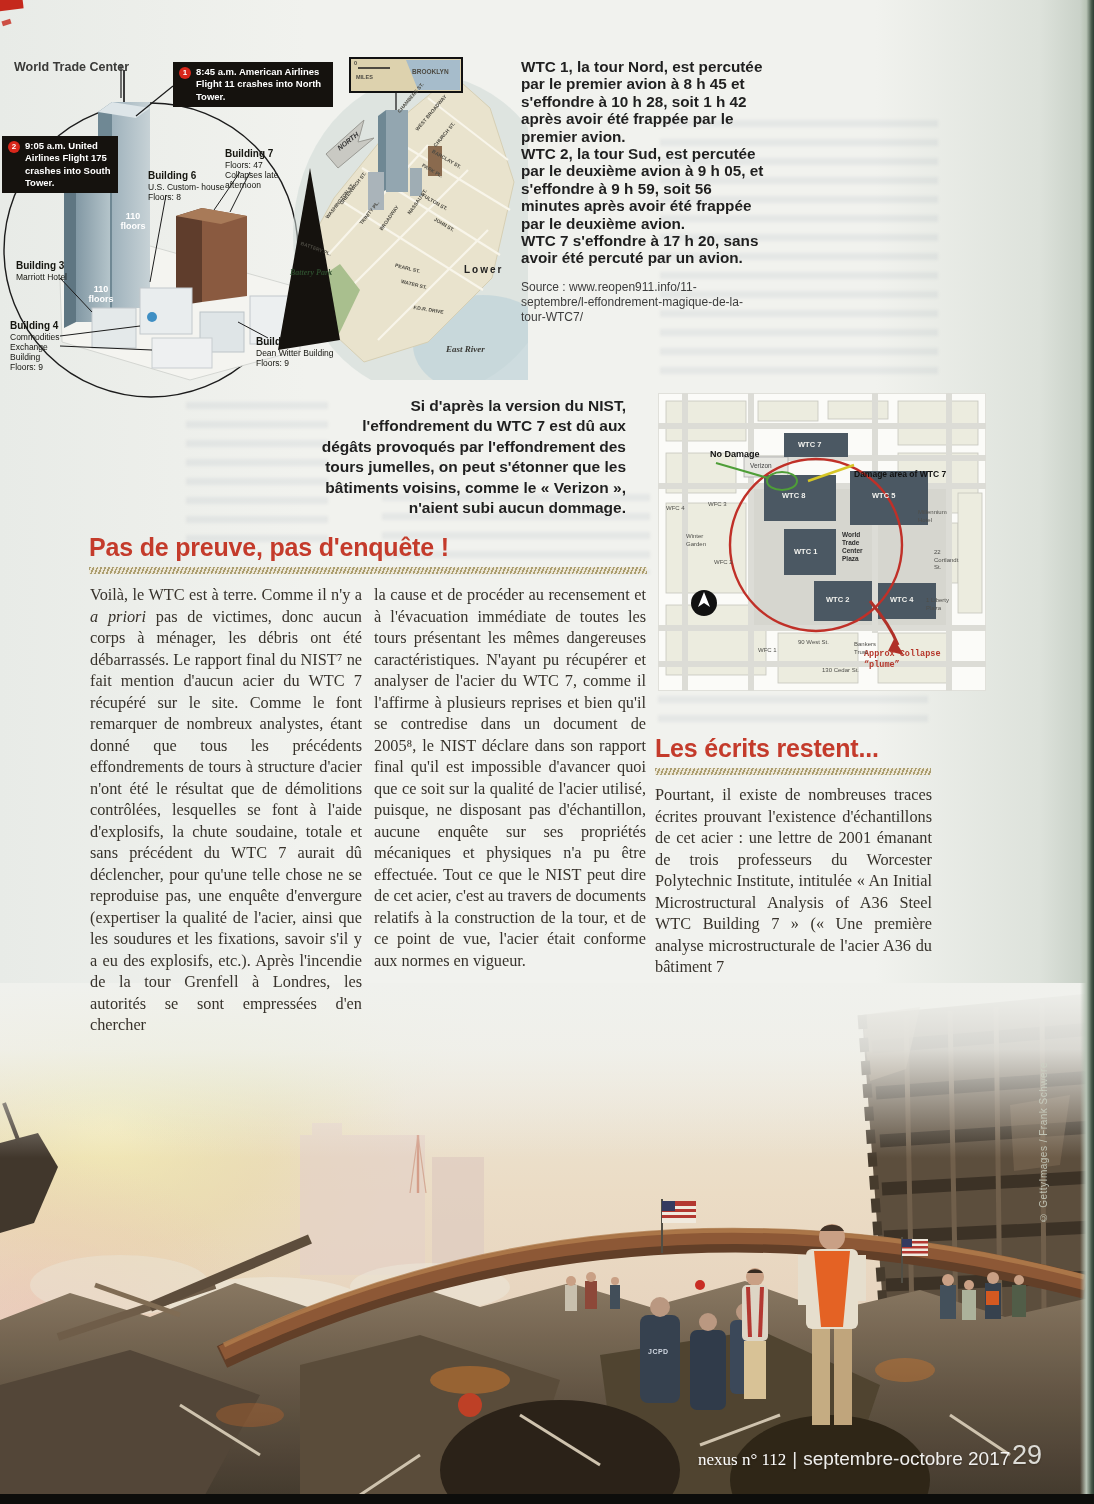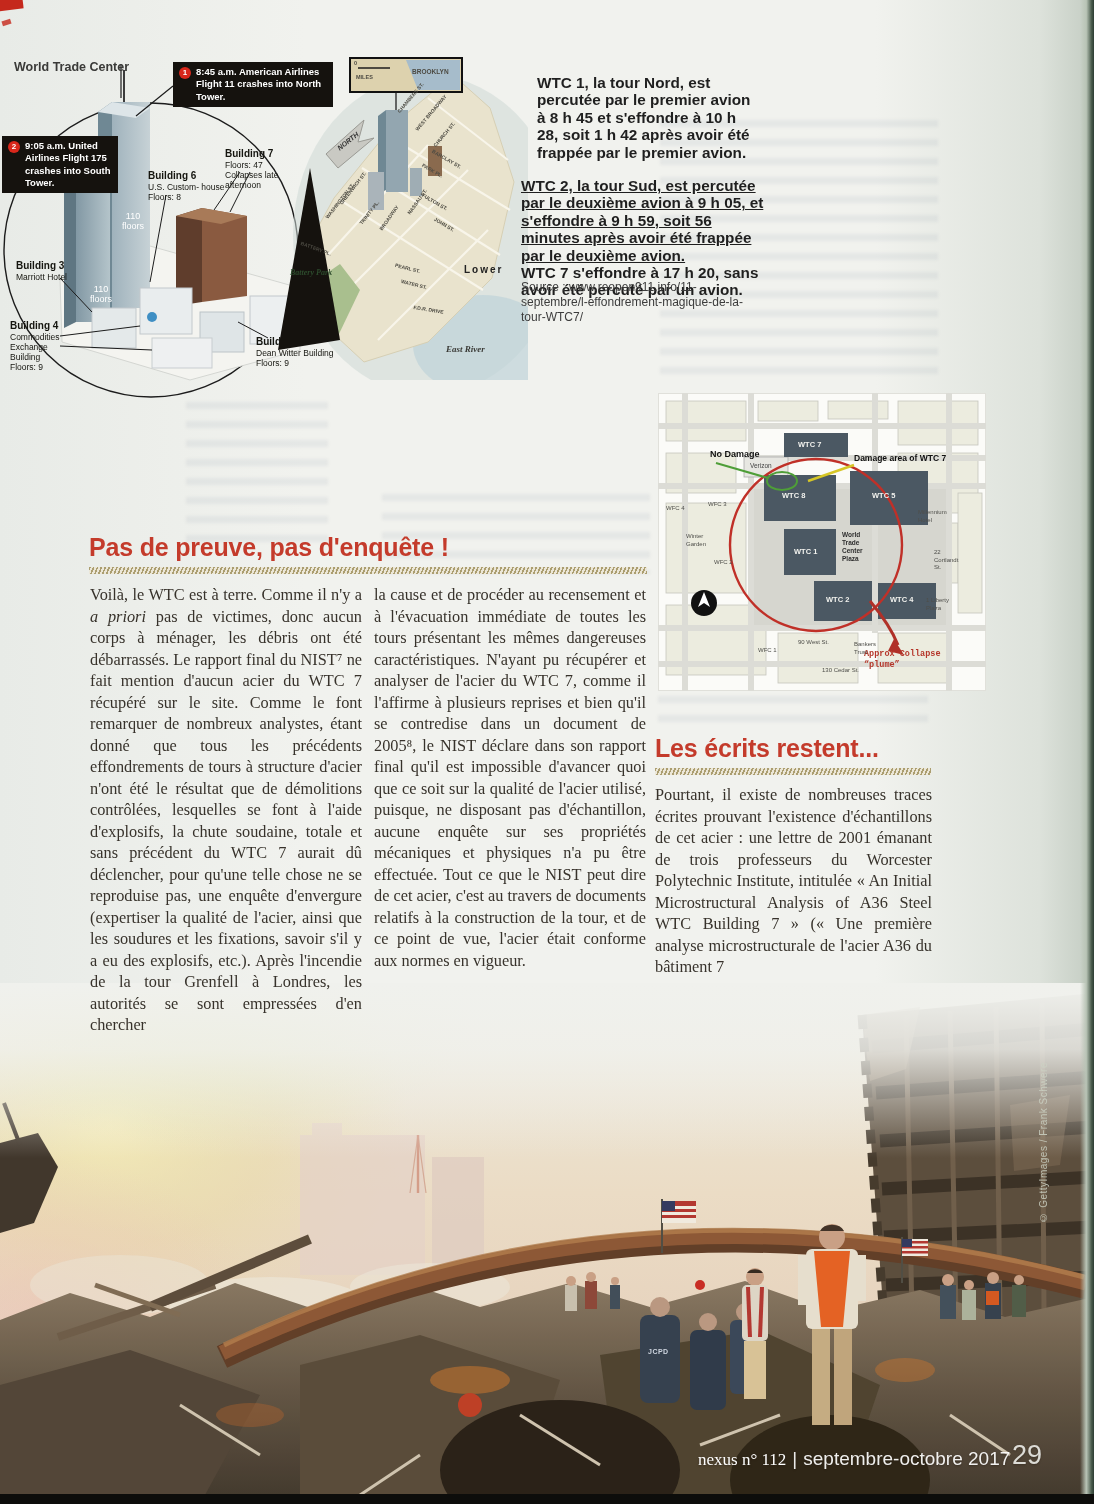--- a/index.html
+++ b/index.html
@@ -9,35 +9,35 @@
   .abs{position:absolute;}
   .sans{font-family:"Liberation Sans",sans-serif;}
   .pre{white-space:pre-line;}
   
   .body{position:absolute;margin:0;font-size:16.3px;line-height:21.5px;text-align:justify;
         hyphens:auto;-webkit-hyphens:auto;color:#37322b;z-index:5;}
   .headline{position:absolute;margin:0;font-family:"Liberation Sans",sans-serif;font-weight:bold;
         font-size:25px;color:#c43b2b;letter-spacing:-0.2px;z-index:5;}
   .hatch{position:absolute;height:7px;z-index:5;
         background:repeating-linear-gradient(112deg,#ab9e70 0 1.6px,#ece7d8 1.6px 3.6px);}
-  .bold-note{position:absolute;margin:16px;font-family:"Liberation Sans",sans-serif;font-weight:bold;
+  .bold-note{position:absolute;margin:0;font-family:"Liberation Sans",sans-serif;font-weight:bold;
         color:#1f1f1f;font-size:15.3px;line-height:17.4px;z-index:4;}
   .src{position:absolute;margin:0;font-family:"Liberation Sans",sans-serif;color:#3c3c3c;
         font-size:12px;line-height:15px;z-index:4;}
   .ghost{position:absolute;z-index:1;filter:blur(1.6px);opacity:.5;
         background:repeating-linear-gradient(180deg,rgba(95,110,135,.17) 0 7px,rgba(95,110,135,0) 7px 19px);}
   
   .lbl{position:absolute;font-family:"Liberation Sans",sans-serif;font-size:8.5px;line-height:1.18;
        color:#15150f;z-index:4;}
   .lbl .nm{font-weight:bold;font-size:10px;display:block;}
   .callout{position:absolute;background:#15120e;color:#fff;font-family:"Liberation Sans",sans-serif;
        font-weight:bold;font-size:9.5px;line-height:1.3;padding:4px 6px;display:flex;gap:5px;z-index:4;}
   .numdot{flex:0 0 auto;width:12px;height:12px;border-radius:50%;background:#d9271b;color:#fff;
        font-size:8px;display:flex;align-items:center;justify-content:center;margin-top:1px;}
-  .flr{position:absolute;color:#fff;font-family:"Liberation Sans",sans-serif;font-weight:normal;
+  .flr{position:absolute;color:#fff;font-family:"Liberation Sans",sans-serif;font-weight:bold;
        font-size:9px;line-height:1.1;text-align:center;z-index:4;}
   .st{position:absolute;font-family:"Liberation Sans",sans-serif;font-size:5px;font-weight:bold;
       color:#4c4a42;white-space:nowrap;transform-origin:0 0;z-index:4;}
   
   .dm-lbl{position:absolute;font-family:"Liberation Sans",sans-serif;color:#4e4e4a;font-size:6px;
       line-height:1.25;white-space:pre-line;z-index:4;}
   .dm-b{position:absolute;font-family:"Liberation Sans",sans-serif;color:#f2f2ee;font-weight:bold;
       font-size:7.5px;white-space:nowrap;z-index:4;}
   .dm-k{position:absolute;font-family:"Liberation Sans",sans-serif;color:#111;font-weight:bold;
       font-size:9px;line-height:1.2;white-space:pre-line;z-index:4;}
@@ -227,25 +227,26 @@
     <span class="st" style="left:128px;top:162px;transform:rotate(-55deg);">NASSAU ST.</span>
     <span class="st" style="left:158px;top:166px;transform:rotate(30deg);">JOHN ST.</span>
     <span class="st" style="left:24px;top:190px;transform:rotate(20deg);">BATTERY PL.</span>
     <span class="st" style="left:118px;top:212px;transform:rotate(14deg);">PEARL ST.</span>
     <span class="st" style="left:124px;top:228px;transform:rotate(14deg);">WATER ST.</span>
     <span class="st" style="left:136px;top:254px;transform:rotate(9deg);">F.D.R. DRIVE</span>
   </div>
 
   <div class="abs" style="left:521px;top:58px;width:248px;z-index:4;">
     <p class="bold-note" style="position:static;">WTC 1, la tour Nord, est percutée par le premier avion à 8 h 45 et s'effondre à 10 h 28, soit 1 h 42 après avoir été frappée par le premier avion.</p>
-    <p class="bold-note" style="position:static;margin:0;text-decoration:underline;">WTC 2, la tour Sud, est percutée par le deuxième avion à 9 h 05, et s'effondre à 9 h 59, soit 56 minutes après avoir été frappée par le deuxième avion.</p>
+    <p class="bold-note" style="position:static;margin:0;">WTC 2, la tour Sud, est percutée par le deuxième avion à 9 h 05, et s'effondre à 9 h 59, soit 56 minutes après avoir été frappée par le deuxième avion.</p>
     <p class="bold-note" style="position:static;margin:0;">WTC 7 s'effondre à 17 h 20, sans avoir été percuté par un avion.</p>
   </div>
   <p class="src" style="left:521px;top:280px;width:230px;">Source : www.reopen911.info/11-septembre/l-effondrement-magique-de-la-tour-WTC7/</p>
 
+  <p class="bold-note" style="left:318px;top:396px;width:308px;text-align:right;font-size:15.5px;line-height:20.4px;">Si d'après la version du NIST, l'effondrement du WTC 7 est dû aux dégâts provoqués par l'effondrement des tours jumelles, on peut s'étonner que les bâtiments voisins, comme le « Verizon », n'aient subi aucun dommage.</p>
 
   <div class="abs" style="left:658px;top:393px;width:328px;height:298px;z-index:3;background:#fbfbf8;box-shadow:0 0 0 1px #e0e0da inset;">
     <svg width="328" height="298" viewBox="0 0 328 298">
 
       <g fill="#ececdf" stroke="#c5c5bc" stroke-width="0.8">
         <rect x="8" y="8" width="80" height="40"></rect>
           <rect x="100" y="8" width="60" height="20"></rect>
         <rect x="170" y="8" width="60" height="18"></rect>
           <rect x="240" y="8" width="80" height="44"></rect>
         <rect x="8" y="60" width="70" height="40"></rect>
@@ -289,21 +290,21 @@
 
       <ellipse cx="124" cy="88" rx="15" ry="9" fill="none" stroke="#4e9e38" stroke-width="2"></ellipse>
       <line x1="58" y1="70" x2="110" y2="85" stroke="#4e9e38" stroke-width="2"></line>
 
       <line x1="150" y1="88" x2="196" y2="72" stroke="#d6c626" stroke-width="2.5"></line>
 
       <circle cx="46" cy="210" r="13" fill="#111"></circle>
       <polygon points="46,199 52,214 46,210 40,214" fill="#fff"></polygon>
     </svg>
     <span class="dm-k" style="left:16px;top:56px;padding-left:36px;">No Damage</span>
-    <span class="dm-k" style="left:196px;top:60px;width:112px;font-size:8.5px;">Damage area of WTC 7</span>
+    <span class="dm-k" style="left:196px;top:76px;width:112px;font-size:8.5px;">Damage area of WTC 7</span>
     <span class="dm-lbl" style="left:92px;top:69px;font-size:6.5px;color:#444;">Verizon</span>
     <span class="dm-b" style="left:140px;top:47px;">WTC 7</span>
     <span class="dm-b" style="left:124px;top:98px;">WTC 8</span>
     <span class="dm-b" style="left:214px;top:98px;">WTC 5</span>
     <span class="dm-b" style="left:136px;top:154px;">WTC 1</span>
     <span class="dm-b" style="left:168px;top:202px;">WTC 2</span>
     <span class="dm-b" style="left:232px;top:202px;">WTC 4</span>
     <span class="dm-plaza" style="left:184px;top:138px;">World
 Trade
 Center

